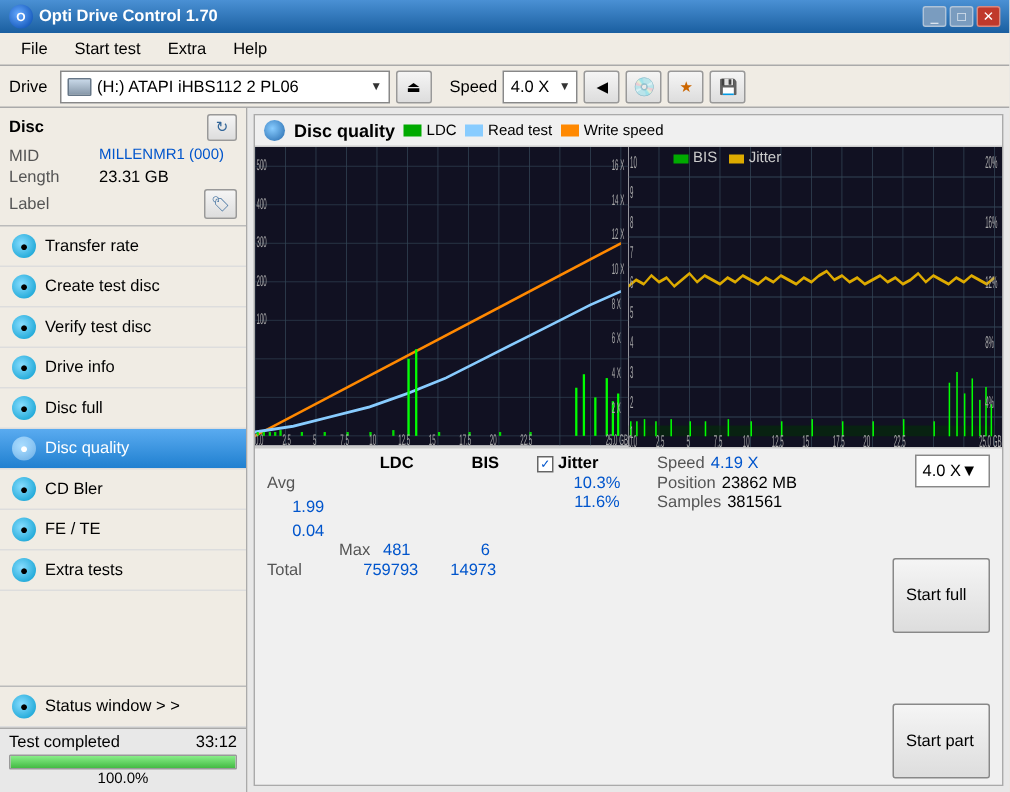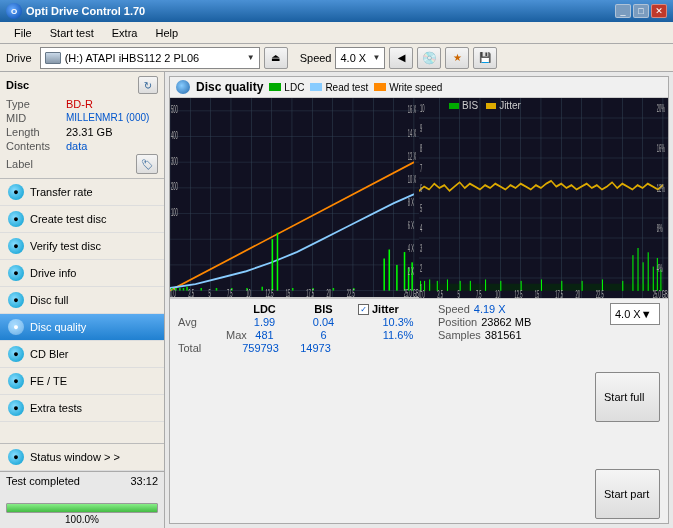--- a/index.html
+++ b/index.html
@@ -216,21 +216,21 @@
       font-size: 11px;
       background: #f0ece4;
     }
     .progress-bar-container {
       background: #e8e8e8;
       border-top: 1px solid #aaa;
       padding: 3px 6px;
     }
     .progress-label {
       display: flex; justify-content: space-between;
-      font-size: 11px; margin-bottom: 16px;
+      font-size: 11px; margin-bottom: 2px;
     }
     .progress-track {
       height: 10px;
       background: #ddd;
       border: 1px solid #999;
       border-radius: 1px;
       overflow: hidden;
     }
     .progress-fill {
       height: 100%;
@@ -347,34 +347,26 @@
 <div class="main-layout">
 
   <div class="sidebar">
 
     <div class="disc-section">
       <div class="disc-header">
         <span class="disc-title">Disc</span>
         <div class="disc-refresh">↻</div>
       </div>
       <div class="info-row">
-        <span class="info-key">Type</span>
-        <span class="info-val red">BD-R</span>
-      </div>
-      <div class="info-row">
         <span class="info-key">MID</span>
         <span class="info-val blue" style="font-size:10px;">MILLENMR1 (000)</span>
       </div>
       <div class="info-row">
         <span class="info-key">Length</span>
         <span class="info-val">23.31 GB</span>
-      </div>
-      <div class="info-row">
-        <span class="info-key">Contents</span>
-        <span class="info-val blue">data</span>
       </div>
       <div class="label-row">
         <span class="info-key">Label</span>
         <div class="label-btn">🏷</div>
       </div>
     </div>
 
     <div class="nav-items">
       <div class="nav-item">
         <div class="nav-icon cyan">●</div>
@@ -641,21 +633,21 @@
       </div>
 
       <div style="background:#f0f0f0; border-top:1px solid #ccc; padding:4px 8px; display:flex; align-items:flex-start; gap:0; font-size:11px;">
 
         <div style="display:flex; flex-direction:column; gap:1px; min-width:180px;">
           <div style="display:flex; gap:4px;">
             <div style="width:55px;"></div>
             <div style="width:55px; font-weight:bold; text-align:center;">LDC</div>
             <div style="width:55px; font-weight:bold; text-align:center;">BIS</div>
           </div>
-          <div style="display:flex; gap:4px;">
+          <div style="display:flex; gap:4px;flex-direction:column;">
             <div style="width:55px; color:#555;">Avg</div>
             <div style="width:55px; text-align:center; color:#0055cc;">1.99</div>
             <div style="width:55px; text-align:center; color:#0055cc;">0.04</div>
           </div>
           <div style="display:flex; gap:4px;">
             <div style="width:55px; color:#555;padding-left:48px;">Max</div>
             <div style="width:55px; text-align:center; color:#0055cc;">481</div>
             <div style="width:55px; text-align:center; color:#0055cc;">6</div>
           </div>
           <div style="display:flex; gap:0;">

